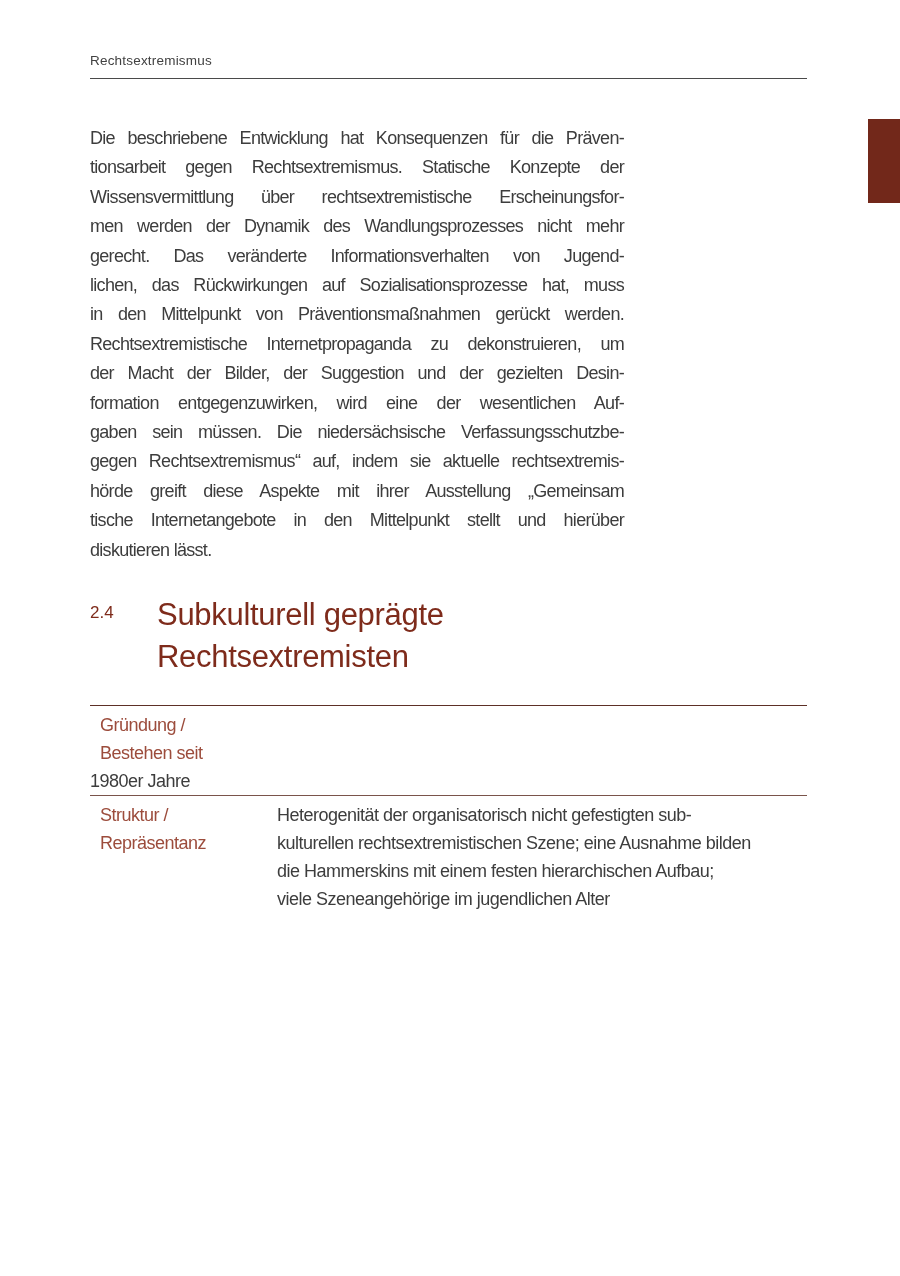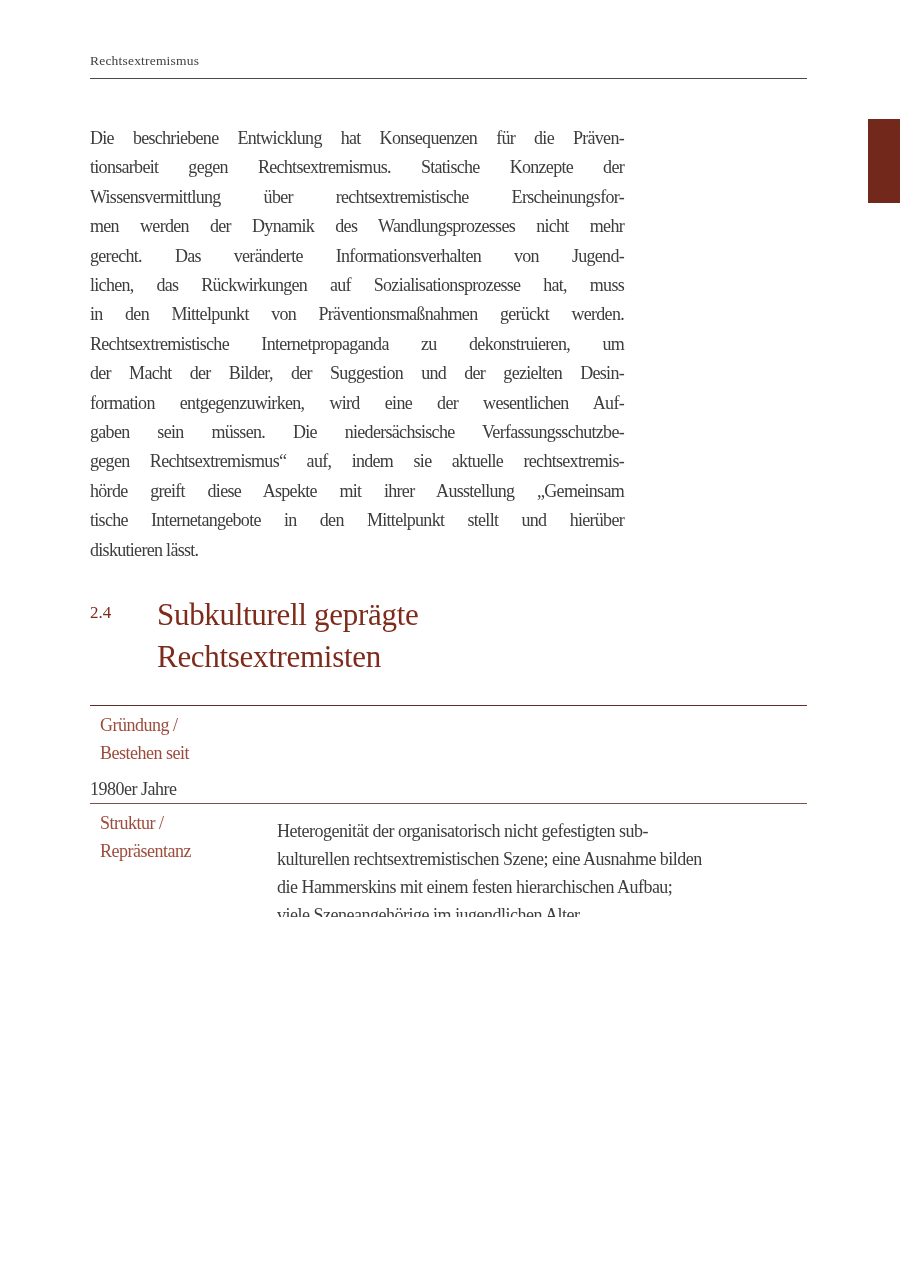--- a/index.html
+++ b/index.html
@@ -1,21 +1,21 @@
 <!DOCTYPE html>
 <html lang="de"><head>
 <meta charset="utf-8">
 <style>
   html, body { margin: 0; padding: 0; background: #ffffff; }
   .page {
     position: relative;
     width: 900px;
     height: 917px;
     background: #ffffff;
-    font-family: Liberation Serif, serif;
+    font-family: Liberation Sans, sans-serif;
     color: #3d3d3d;
     overflow: hidden;
   }
 
   
   .header-title {
     position: absolute;
     left: 90px; top: 53px;
     font-size: 13.5px;
     letter-spacing: 0.2px;
@@ -87,21 +87,21 @@
   .t-row:nth-child(1) { min-height: 69px; flex-direction: column; }
   .t-row:nth-child(2) { min-height: 122px; }
   .t-row:nth-child(3) { min-height: 93px; }
   .t-label {
     width: 187px;
     padding-left: 10px;
     box-sizing: border-box;
     color: #9c4c3c;
     flex: none;
   }
-  .t-value { flex: 1 1 auto; color: #3d3d3d; margin-top: 8px; }
+  .t-value { flex: 1 1 auto; color: #3d3d3d; }
 
   
   .stat-line { display: flex; align-items: flex-start; height: 28.5px; gap: 9px; }
   .stat-label { display: inline-block; width: 52px; }
   .stat-value { display: inline-block; width: 48px; text-align: right; }
   .trend-arrow { margin-left: 9px; flex: none; }
   .trend-arrow path { fill: #ffffff; stroke: #8d2e1d; stroke-width: 1.4; stroke-linejoin: miter; }
   .trend-arrow.ne { transform: rotate(-45deg); }
   .trend-arrow.se { transform: rotate(45deg); }
 

